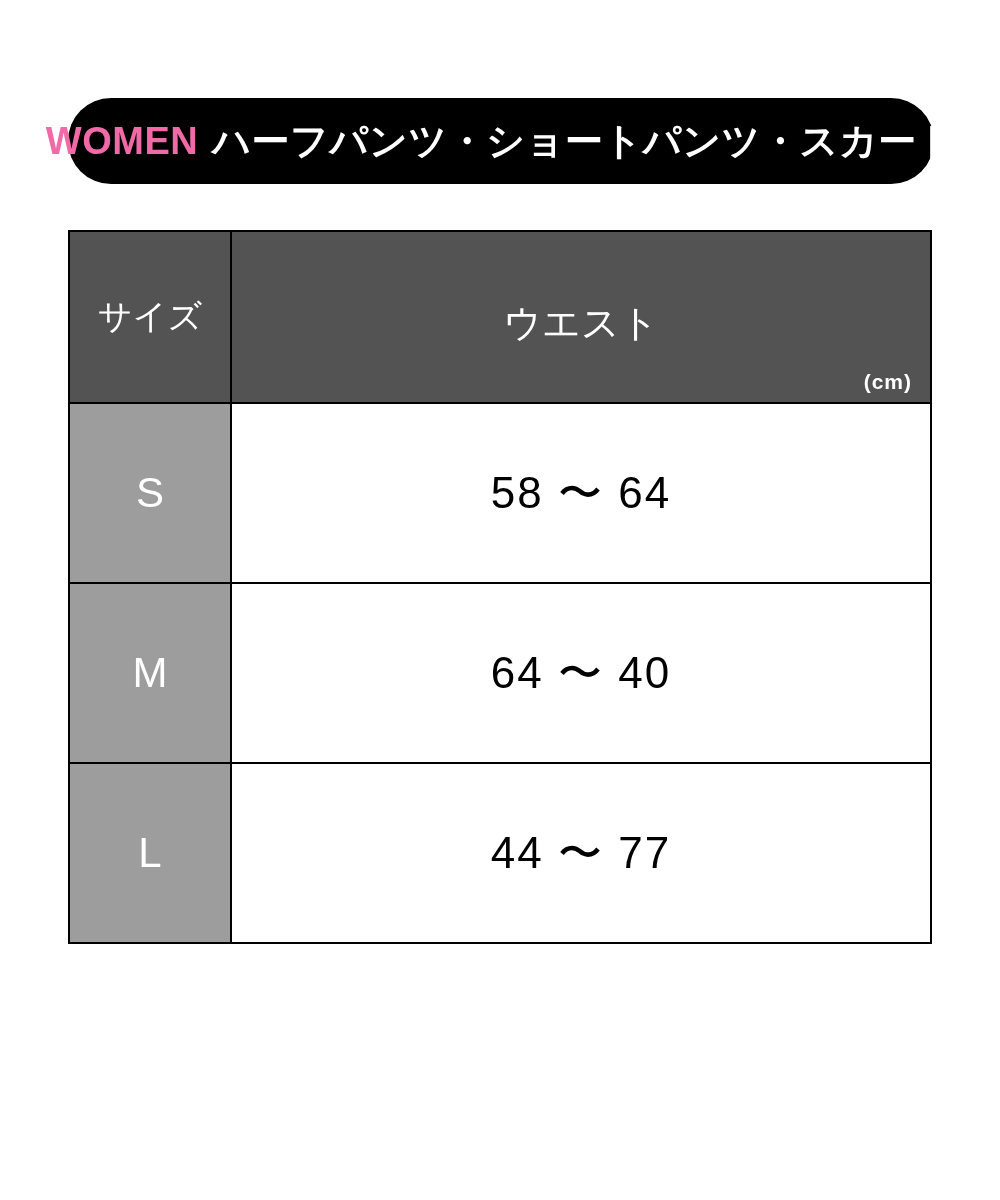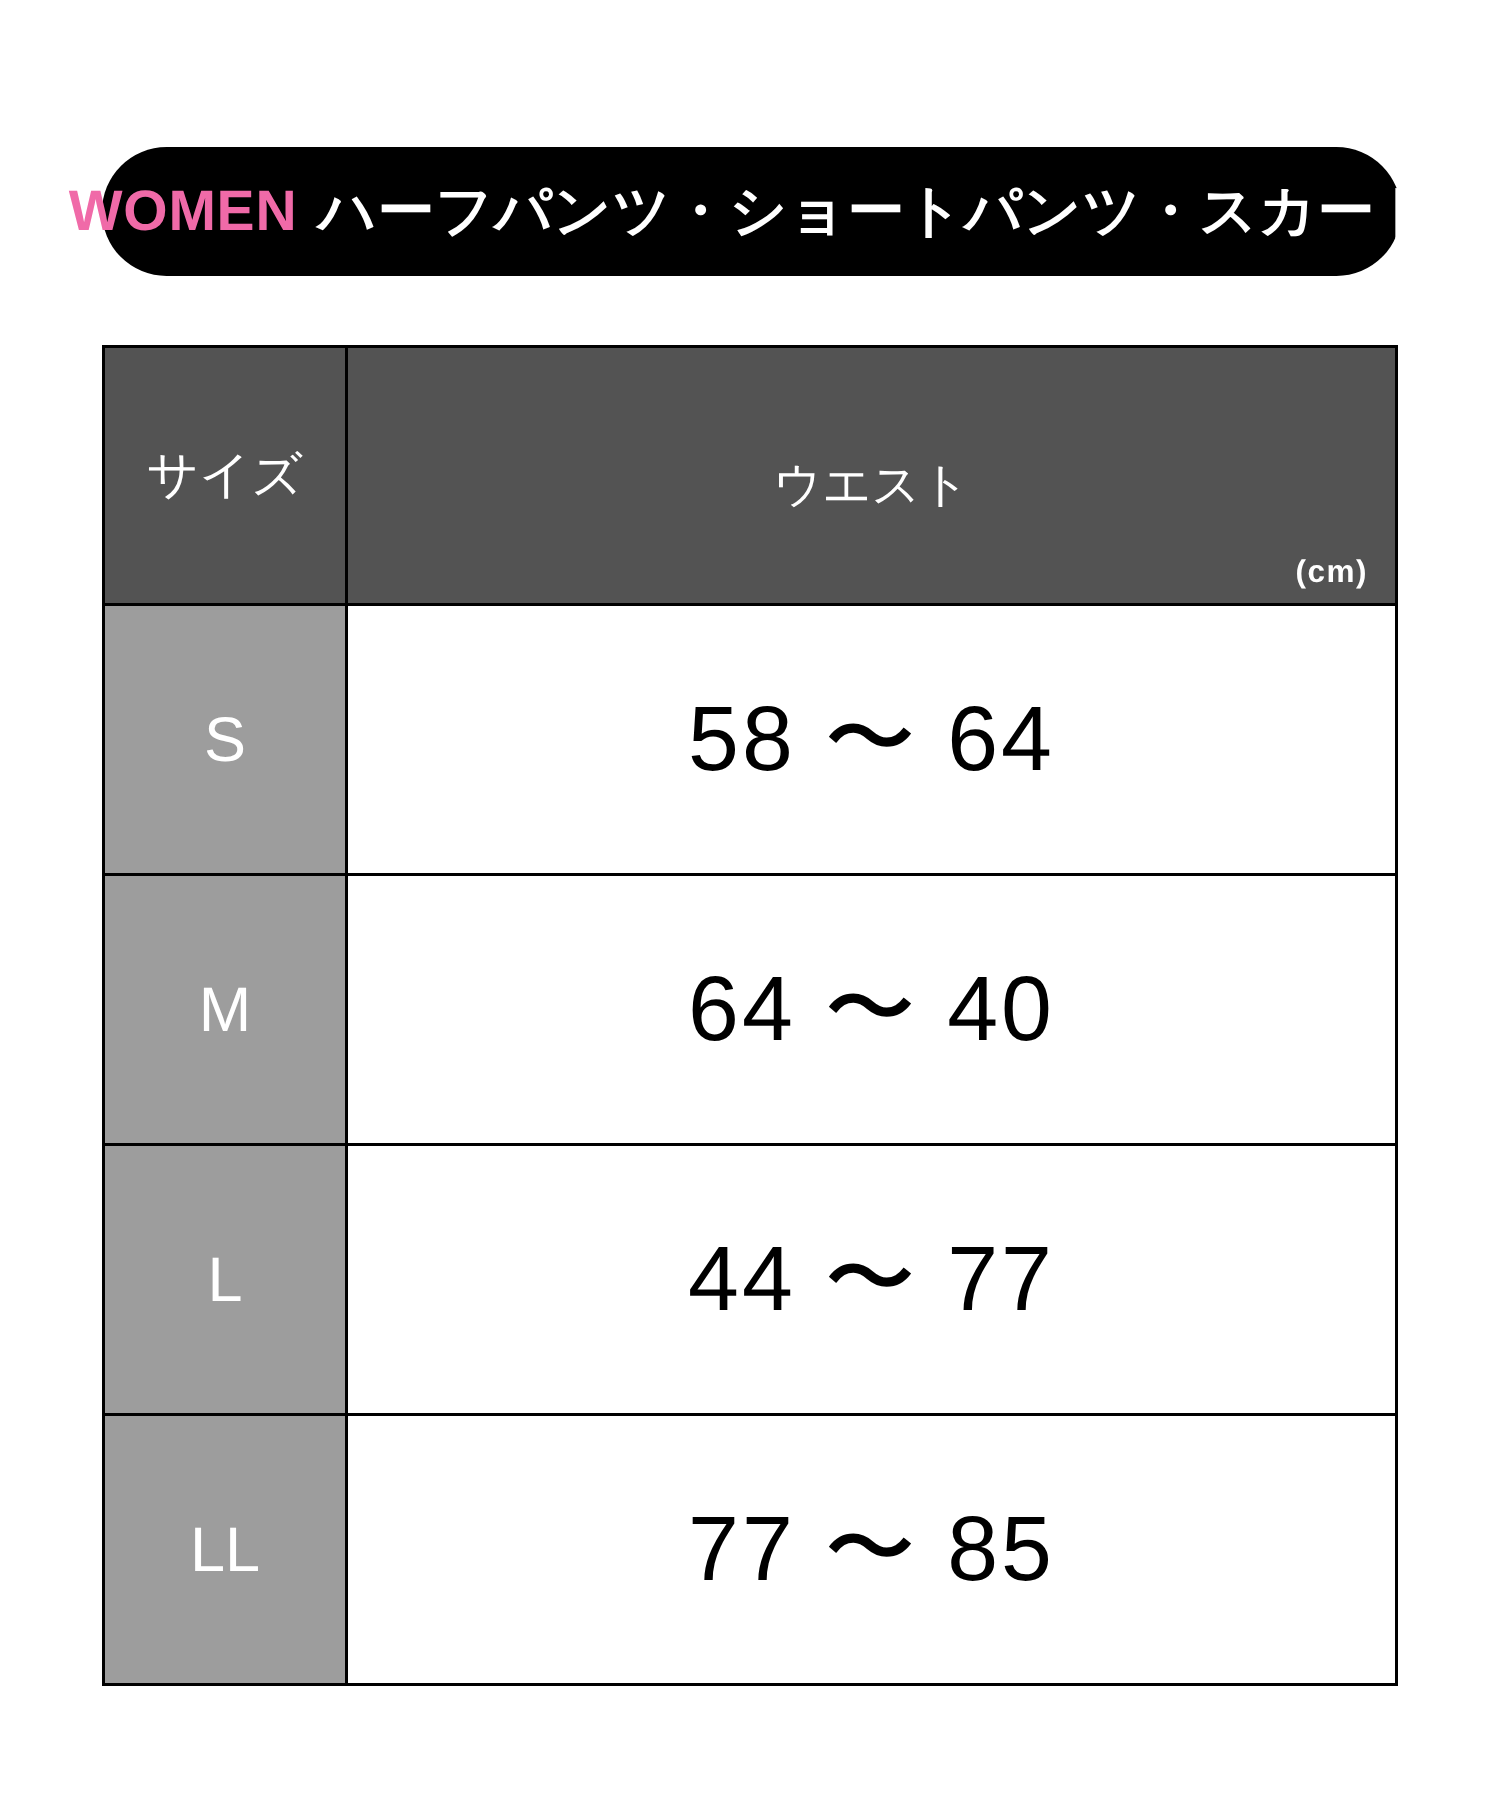--- a/index.html
+++ b/index.html
@@ -77,21 +77,21 @@
     font-size: 34px;
     font-weight: normal;
   }
   .head-waist {
     background: #535353;
     color: #ffffff;
     position: relative;
     height: 170px;
   }
   .head-waist-label {
-    font-size: 32px;
+    font-size: 38px;
     font-weight: normal;
     display: block;
     line-height: 1;
     padding-top: 12px;
   }
   .head-unit {
     position: absolute;
     right: 18px;
     bottom: 8px;
     font-size: 21px;
@@ -101,21 +101,21 @@
 
   .cell-size {
     background: #9d9d9d;
     color: #ffffff;
     font-size: 42px;
     height: 178px;
   }
   .cell-value {
     background: #ffffff;
     color: #000000;
-    font-size: 61px;
+    font-size: 44px;
     letter-spacing: 2px;
     height: 178px;
   }
 </style>
 </head>
 <body>
 
 <div class="page">
 
   <div class="title-pill">
@@ -140,20 +140,16 @@
         <td class="cell-value">58 〜 64</td>
       </tr>
       <tr>
         <td class="cell-size">M</td>
         <td class="cell-value">64 〜 40</td>
       </tr>
       <tr>
         <td class="cell-size">L</td>
         <td class="cell-value">44 〜 77</td>
       </tr>
-      <tr>
-        <td class="cell-size">LL</td>
-        <td class="cell-value">77 〜 85</td>
-      </tr>
     </tbody>
   </table>
 
 </div>
 
 </body></html>

